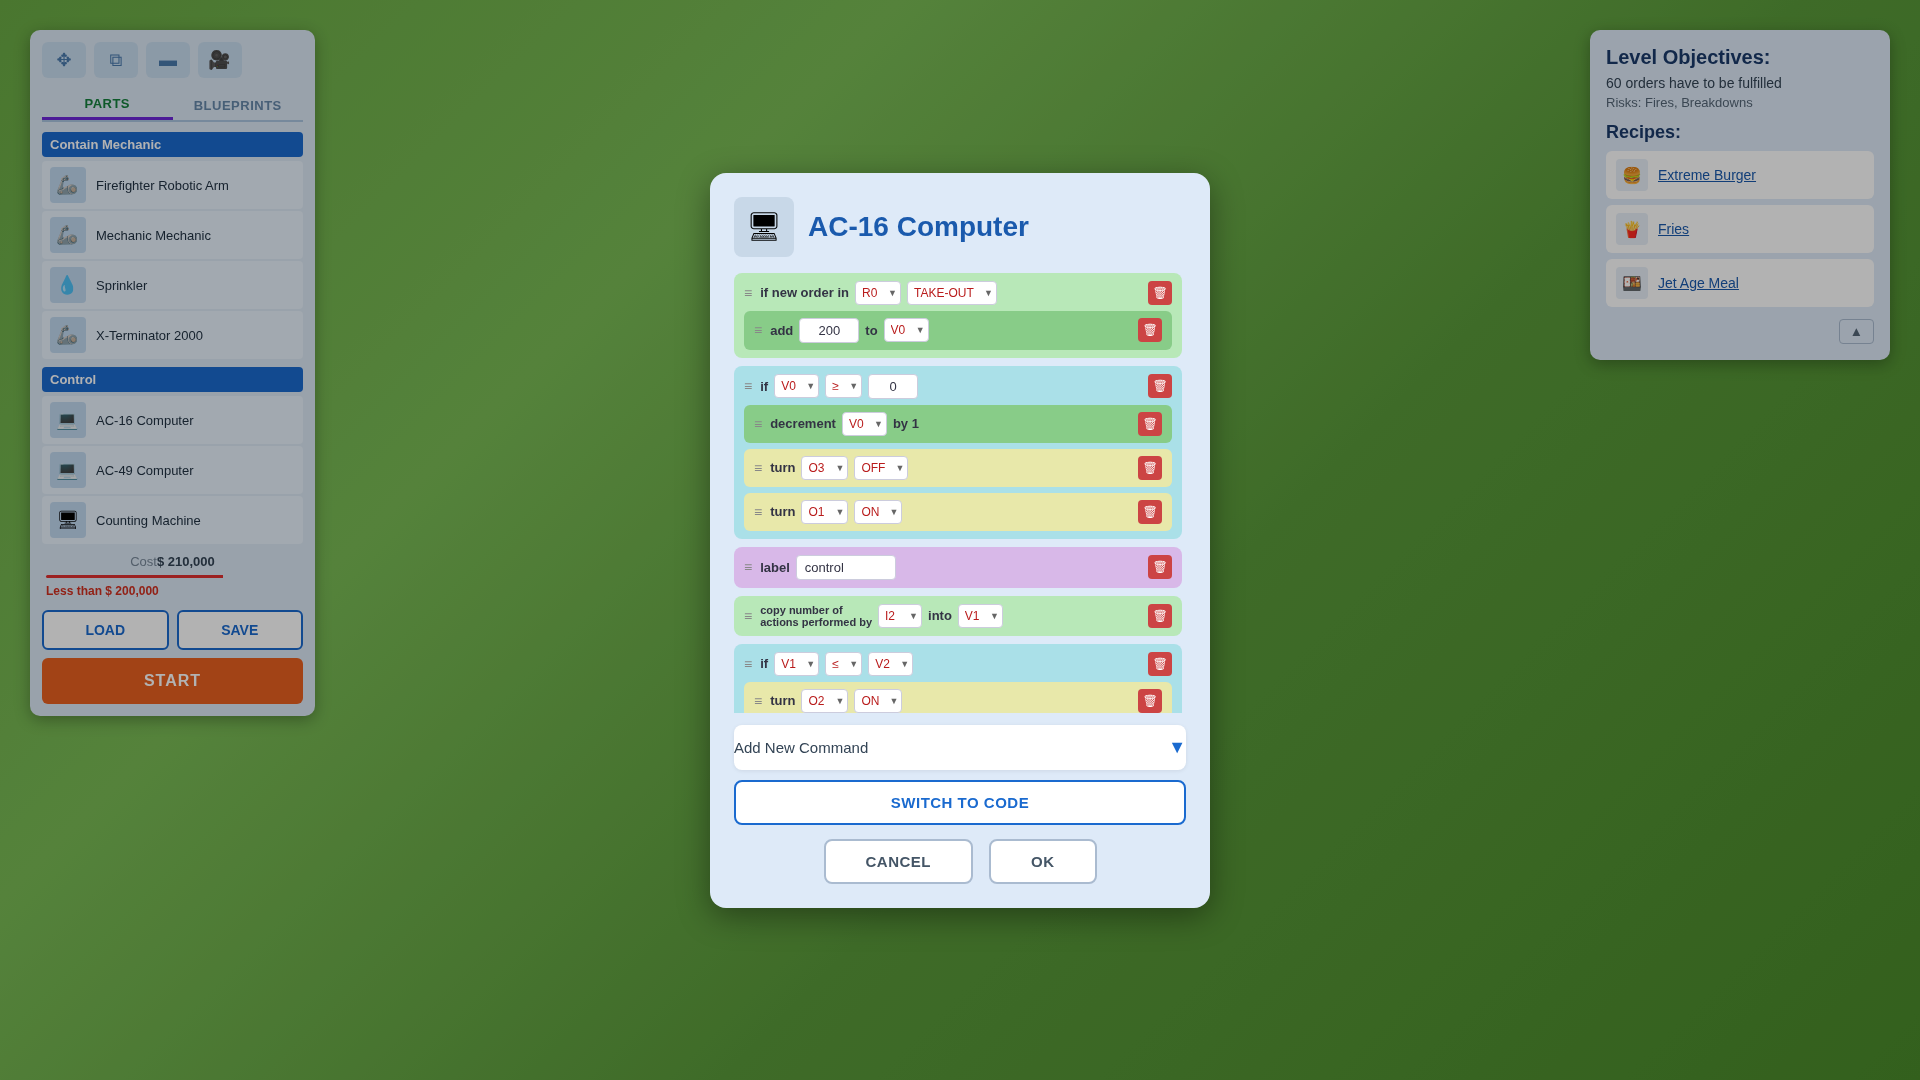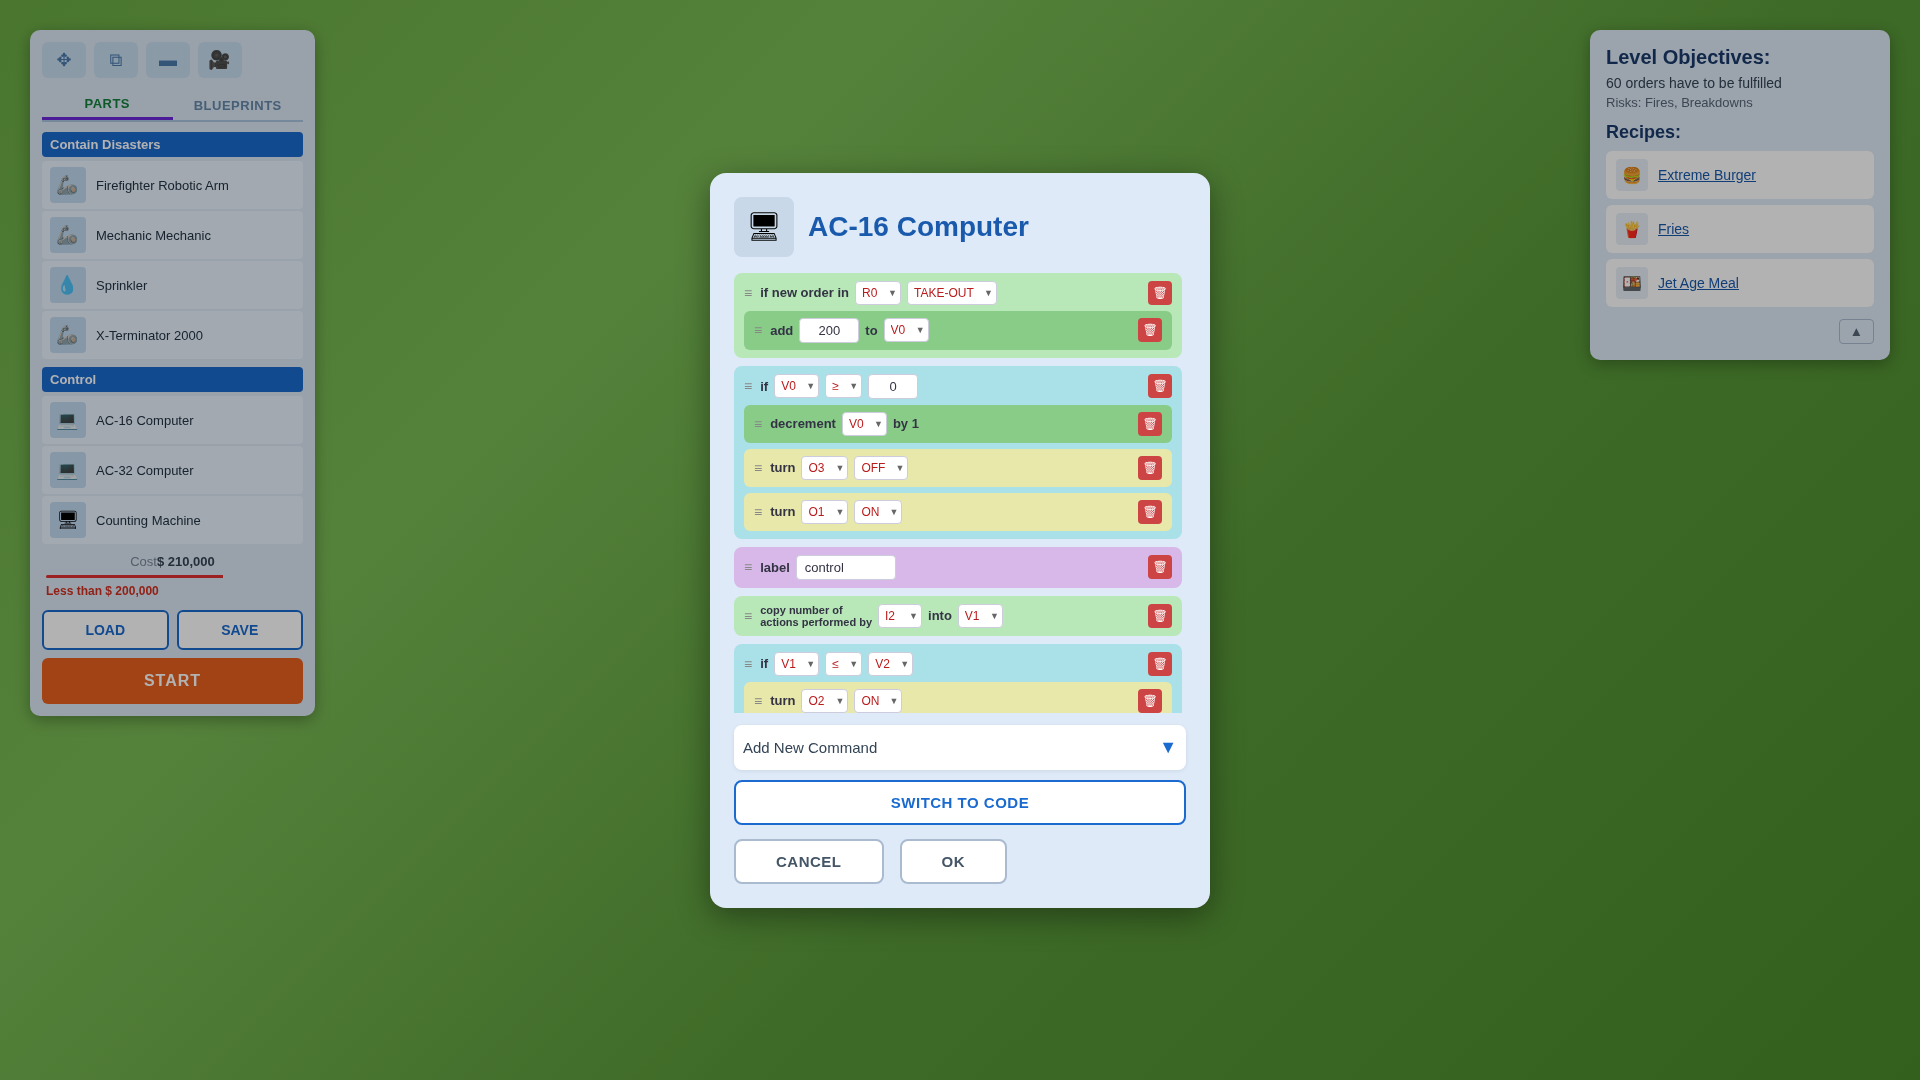--- a/index.html
+++ b/index.html
@@ -371,21 +371,21 @@
       appearance: none;
       cursor: pointer;
       min-width: 44px;
     }
 
     
     .add-command-row {
       margin-top: 12px;
       background: white;
       border-radius: 8px;
-      padding: 12px 9px;
+      padding: 12px 0;
       display: flex;
       align-items: center;
       justify-content: space-between;
       cursor: pointer;
       box-shadow: 0 1px 4px rgba(0,0,0,0.08);
     }
 
     .add-command-label {
       font-size: 15px;
       color: #334455;
@@ -406,21 +406,21 @@
       border-radius: 8px;
       padding: 12px 24px;
       cursor: pointer;
       width: 100%;
       margin-top: 10px;
       letter-spacing: 0.5px;
     }
 
     .modal-footer {
       display: flex;
-      justify-content: flex-start;
+      justify-content: center;
       gap: 16px;
       margin-top: 14px;
     }
 
     .btn-cancel {
       padding: 12px 40px;
       background: white;
       border: 2px solid #aabbd0;
       border-radius: 8px;
       font-size: 15px;
@@ -551,21 +551,21 @@
     <button class="toolbar-icon-btn">🎥</button>
   </div>
 
   
   <div class="tabs-row">
     <button class="tab-btn active">PARTS</button>
     <button class="tab-btn">BLUEPRINTS</button>
   </div>
 
   
-  <div class="section-header">Contain Disasters</div>
+  <div class="section-header">Contain Mechanic</div>
   <div class="part-item">
     <div class="part-icon">🦾</div>
     <span class="part-name">Firefighter Robotic Arm</span>
   </div>
   <div class="part-item">
     <div class="part-icon">🦾</div>
     <span class="part-name">Mechanic Mechanic</span>
   </div>
   <div class="part-item">
     <div class="part-icon">💧</div>
@@ -577,21 +577,21 @@
   </div>
 
   
   <div class="section-header" style="margin-top:8px;">Control</div>
   <div class="part-item">
     <div class="part-icon">💻</div>
     <span class="part-name">AC-16 Computer</span>
   </div>
   <div class="part-item">
     <div class="part-icon">💻</div>
-    <span class="part-name">AC-32 Computer</span>
+    <span class="part-name">AC-49 Computer</span>
   </div>
   <div class="part-item">
     <div class="part-icon">🖥</div>
     <span class="part-name">Counting Machine</span>
   </div>
 
   
   <div class="cost-row">
     <span class="cost-label">Cost</span>
     <span class="cost-value">$ 210,000</span>

